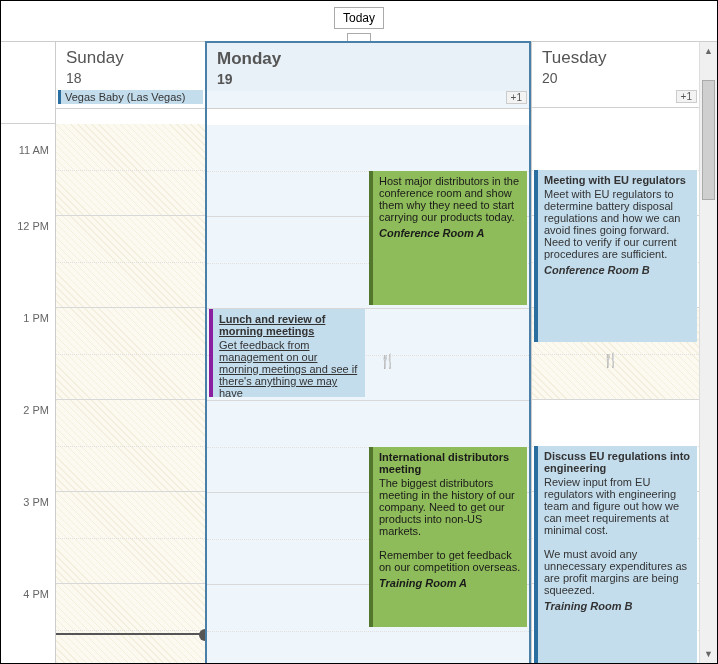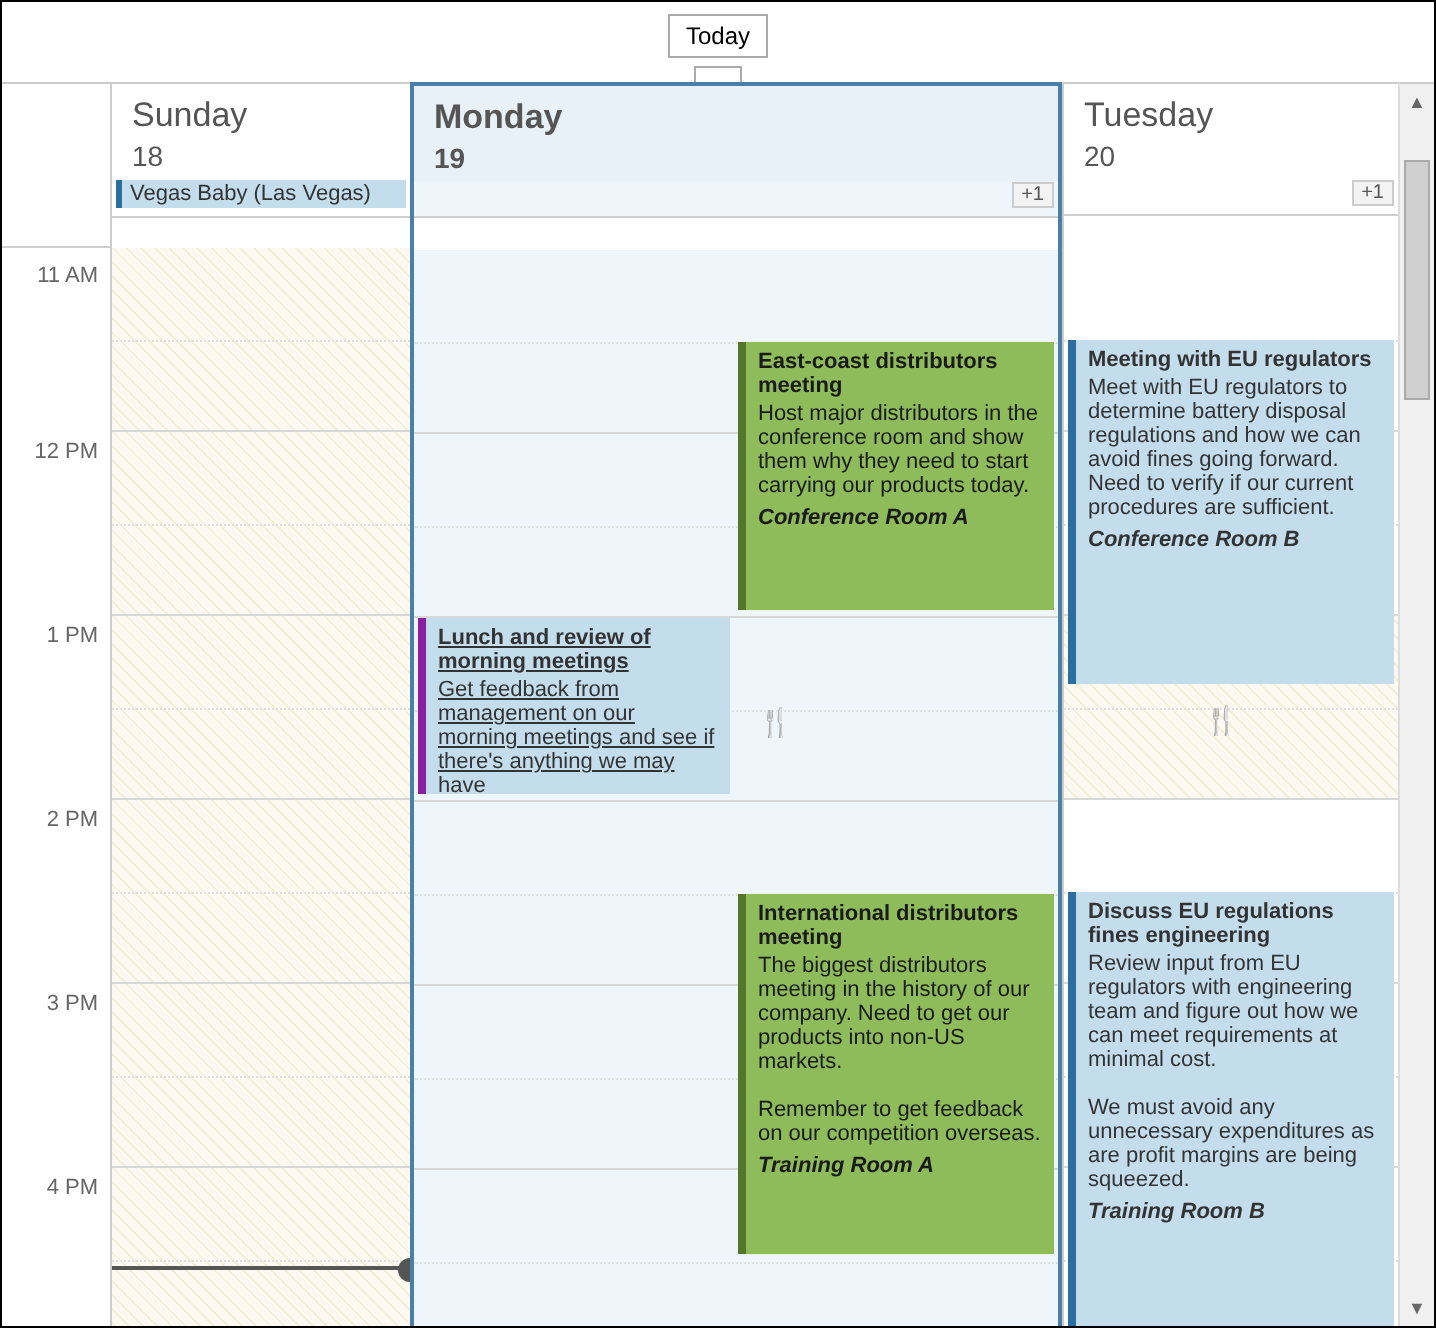--- a/index.html
+++ b/index.html
@@ -58,21 +58,21 @@
     <div class="nav-btn">›</div>
     <div class="date-range">
       <span>April 18 - 20, 2021</span>
       <span class="dropdown-caret">▼</span>
     </div>
   </div>
 
   <div class="grid">
     <div class="time-gutter">
       <div class="head-spacer"></div>
-      <div class="time-label" style="top:96px">11 AM</div>
+      <div class="time-label" style="top:108px">11 AM</div>
       <div class="time-label" style="top:184px">12 PM</div>
       <div class="time-label" style="top:276px">1 PM</div>
       <div class="time-label" style="top:368px">2 PM</div>
       <div class="time-label" style="top:460px">3 PM</div>
       <div class="time-label" style="top:552px">4 PM</div>
     </div>
 
     <div class="days">
 
       <div class="day-col sunday">
@@ -108,21 +108,20 @@
             <div class="hour-slot"></div>
             <div class="hour-slot"></div>
           <span class="meal-icon" style="top:228px; left:172px">🍴</span>
 
           <div class="event ev-blue" style="top:184px; left:2px; width:156px; height:88px">
             <div class="title">Lunch and review of morning meetings</div>
             <div>Get feedback from management on our morning meetings and see if there's anything we may have</div>
           </div>
 
           <div class="event ev-green" style="top:46px; left:162px; width:158px; height:134px">
-            <div class="title">East-coast distributors meeting</div>
             <div>Host major distributors in the conference room and show them why they need to start carrying our products today.</div>
             <div class="loc">Conference Room A</div>
           </div>
 
           <div class="event ev-green" style="top:322px; left:162px; width:158px; height:180px">
             <div class="title">International distributors meeting</div>
             <div style="white-space:pre-line">The biggest distributors meeting in the history of our company. Need to get our products into non-US markets.
 
 Remember to get feedback on our competition overseas.</div>
             <div class="loc">Training Room A</div>
@@ -145,21 +144,21 @@
             <div class="hour-slot"></div>
           <span class="meal-icon" style="top:228px; left:70px">🍴</span>
 
           <div class="event ev-blue2" style="top:46px; left:2px; right:2px; height:172px">
             <div class="title">Meeting with EU regulators</div>
             <div>Meet with EU regulators to determine battery disposal regulations and how we can avoid fines going forward. Need to verify if our current procedures are sufficient.</div>
             <div class="loc">Conference Room B</div>
           </div>
 
           <div class="event ev-blue2" style="top:322px; left:2px; right:2px; height:220px">
-            <div class="title">Discuss EU regulations fines engineering</div>
+            <div class="title">Discuss EU regulations into engineering</div>
             <div style="white-space:pre-line">Review input from EU regulators with engineering team and figure out how we can meet requirements at minimal cost.
 
 We must avoid any unnecessary expenditures as are profit margins are being squeezed.</div>
             <div class="loc">Training Room B</div>
           </div>
         </div>
       </div>
 
     </div>
   </div>

